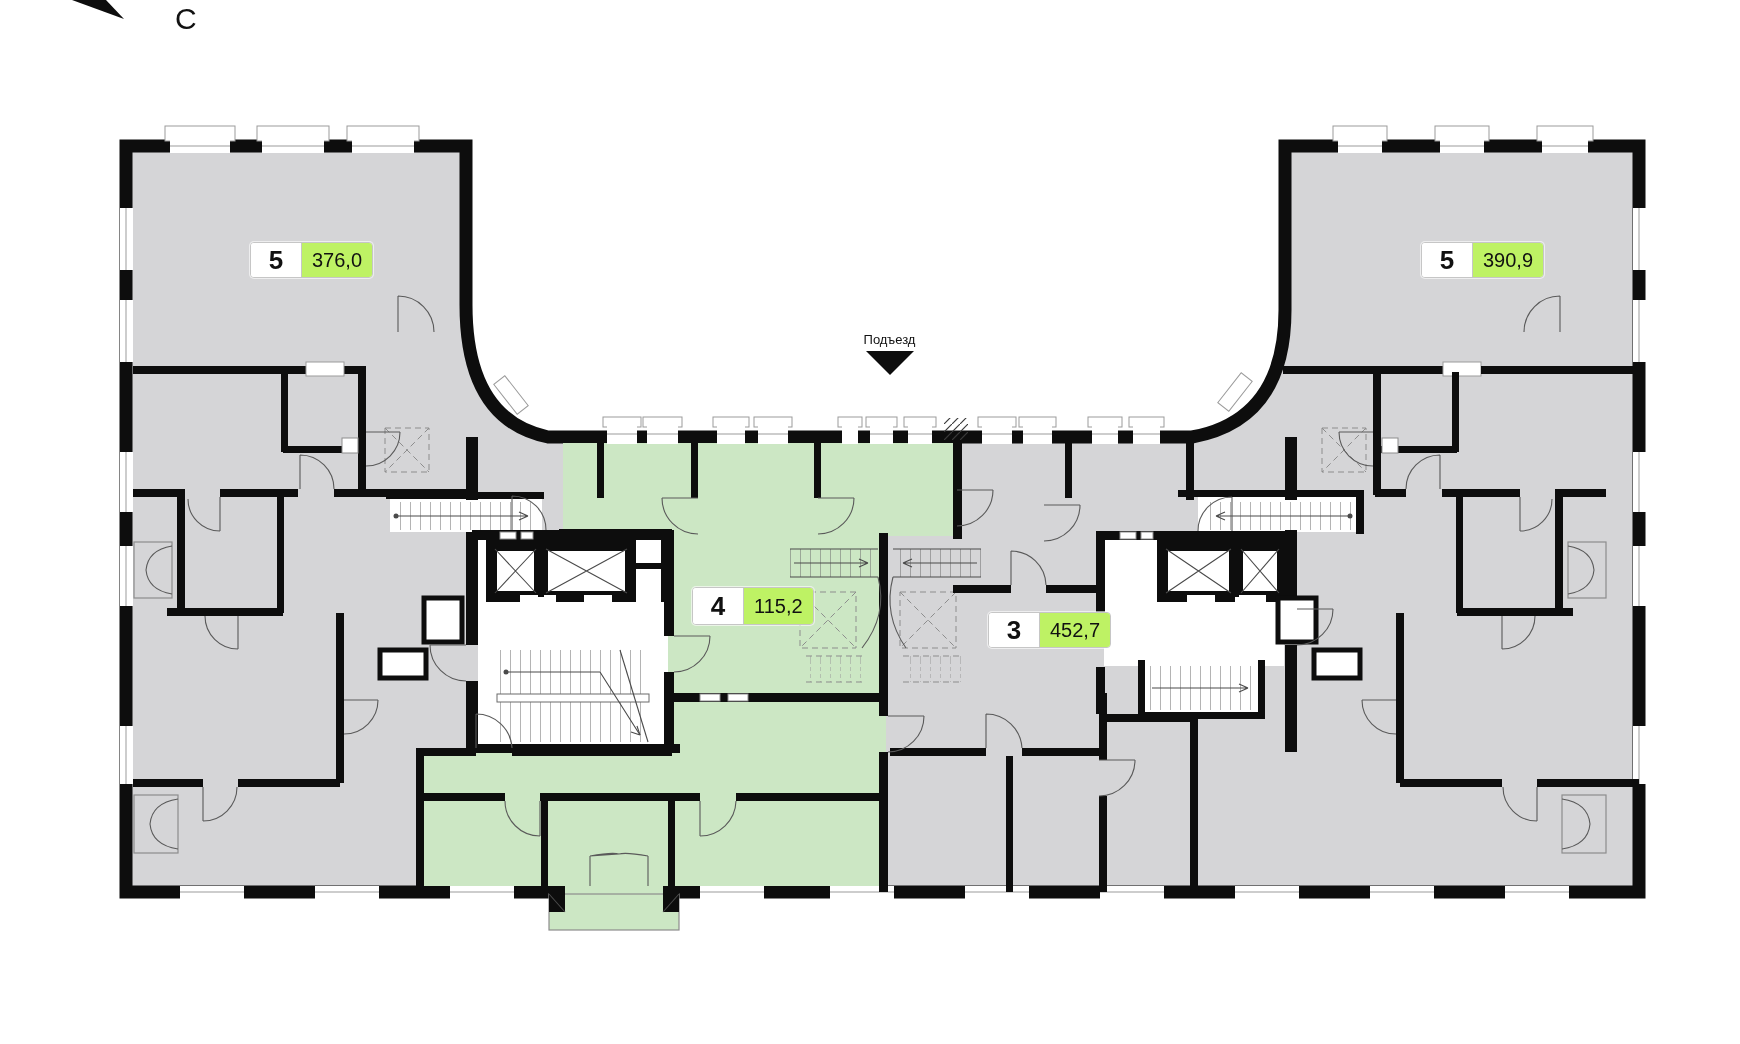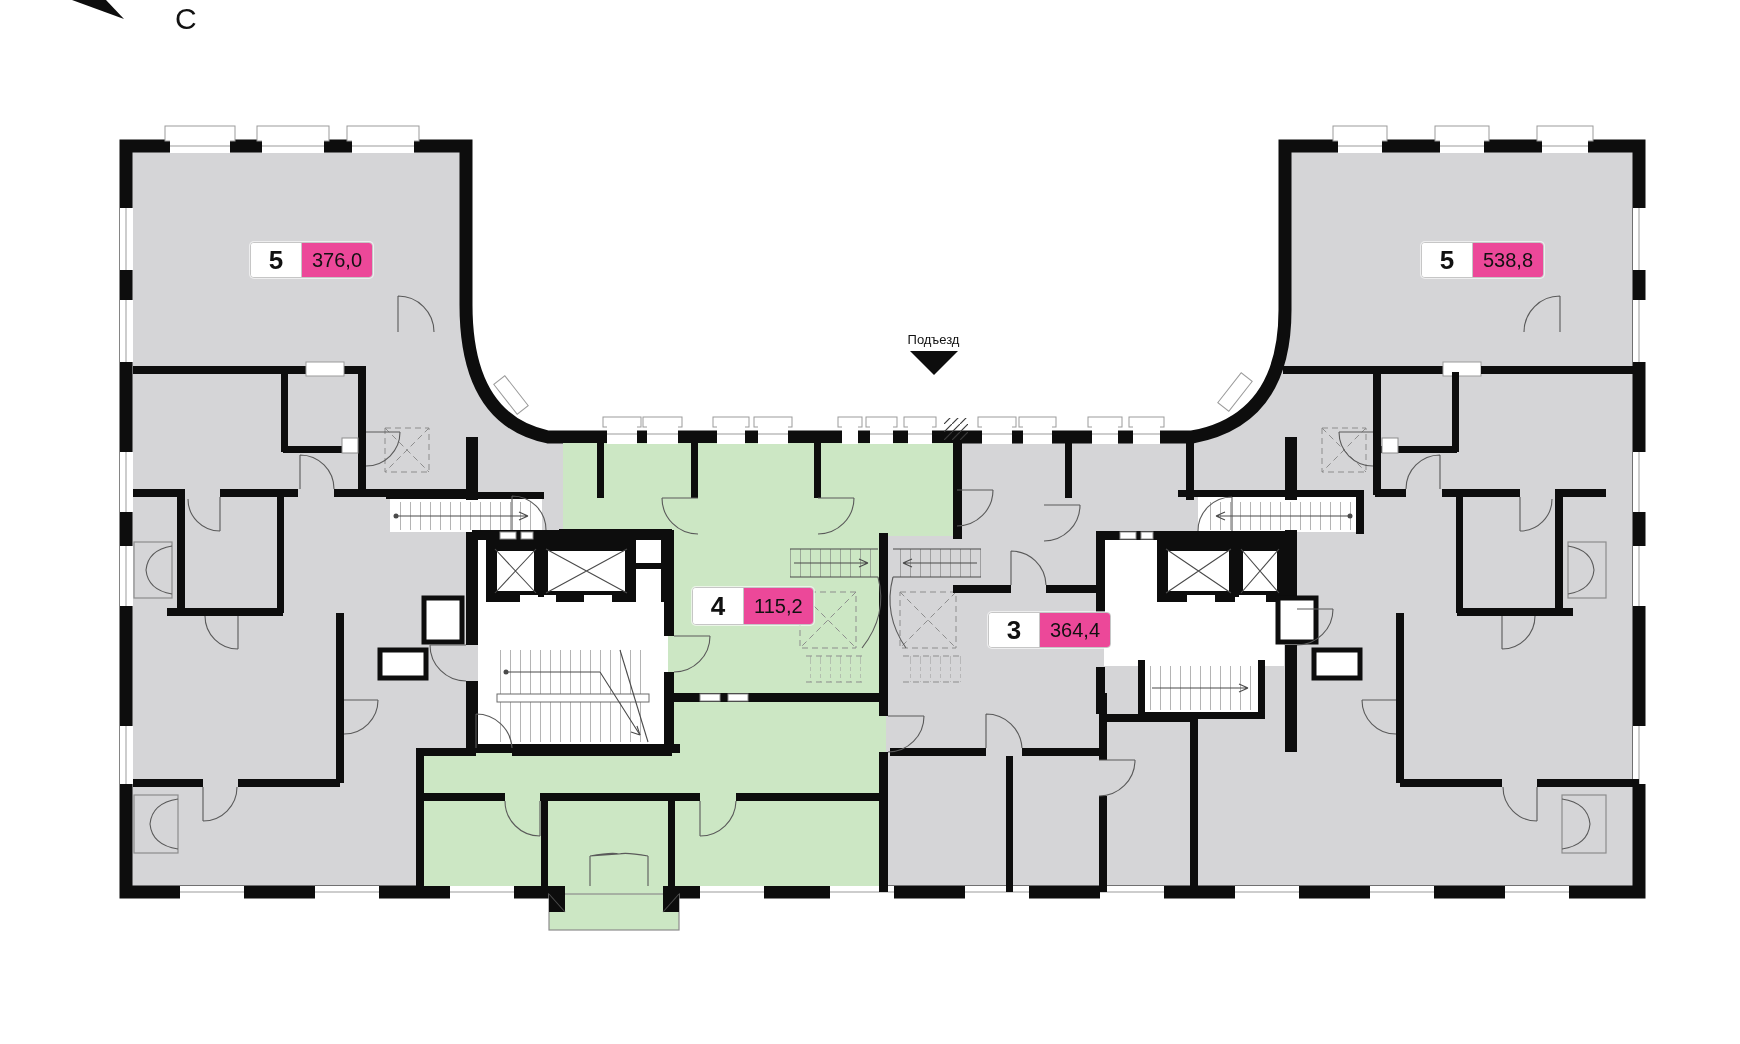--- a/index.html
+++ b/index.html
@@ -6,24 +6,24 @@
   .stage{position:relative;width:1740px;height:1044px;background:#fff;overflow:hidden;
          font-family:"Liberation Sans", sans-serif;}
   .stage svg{position:absolute;left:0;top:0;}
   .apt-label{position:absolute;display:flex;align-items:stretch;background:#fff;
              border:1px solid #c6c6c6;border-radius:4px;overflow:hidden;
              box-shadow:0 0 0 1px rgba(255,255,255,.6);cursor:pointer;}
   .apt-num{display:flex;align-items:center;justify-content:center;min-width:36px;
            padding:1px 7px;font-size:26px;font-weight:700;color:#111;background:#fff;
            border-right:1px solid #c6c6c6;line-height:1;}
   .apt-area{display:flex;align-items:center;padding:1px 10px;font-size:20px;color:#111;
-            background:#ec4899;line-height:1;}
+            background:#bef264;line-height:1;}
   .compass{position:absolute;left:60px;top:0;width:190px;height:60px;}
   .compass-letter{position:absolute;left:115px;top:2px;font-size:30px;color:#111;}
-  .entrance{position:absolute;left:866px;top:332px;width:135px;text-align:center;}
+  .entrance{position:absolute;left:822px;top:332px;width:135px;text-align:center;}
   .entrance-text{font-size:13px;color:#111;display:block;}
   .entrance-arrow{margin:4px auto 0;width:0;height:0;border-left:24px solid transparent;
                   border-right:24px solid transparent;border-top:24px solid #0d0d0d;}
   
   .wall{fill:#0d0d0d;}
   .thin{stroke:#4a4a4a;stroke-width:1.1;fill:none;}
   .door{stroke:#5a5a5a;stroke-width:1.1;fill:none;}
   .dash{stroke:#8d8d8d;stroke-width:1;fill:none;stroke-dasharray:6 4;}
   .sill{fill:#fff;stroke:#9b9b9b;stroke-width:1;}
   .winline{stroke:#9b9b9b;stroke-width:1;}
@@ -423,25 +423,25 @@
 <div class="apt-label" style="left:250px;top:242px;height:34px;">
   <span class="apt-num">5</span>
   <span class="apt-area">376,0</span>
 </div>
 <div class="apt-label" style="left:692px;top:587px;height:36px;">
   <span class="apt-num">4</span>
   <span class="apt-area">115,2</span>
 </div>
 <div class="apt-label" style="left:988px;top:612px;height:34px;">
   <span class="apt-num">3</span>
-  <span class="apt-area">364,4</span>
+  <span class="apt-area">452,7</span>
 </div>
 <div class="apt-label" style="left:1421px;top:242px;height:34px;">
   <span class="apt-num">5</span>
-  <span class="apt-area">538,8</span>
+  <span class="apt-area">390,9</span>
 </div>
 
 <div class="compass">
   <svg width="190" height="60" viewBox="0 0 190 60">
     <polygon points="12,0 46,0 64,19" fill="#0d0d0d"></polygon>
   </svg>
   <span class="compass-letter">С</span>
 </div>
 
 <div class="entrance">

